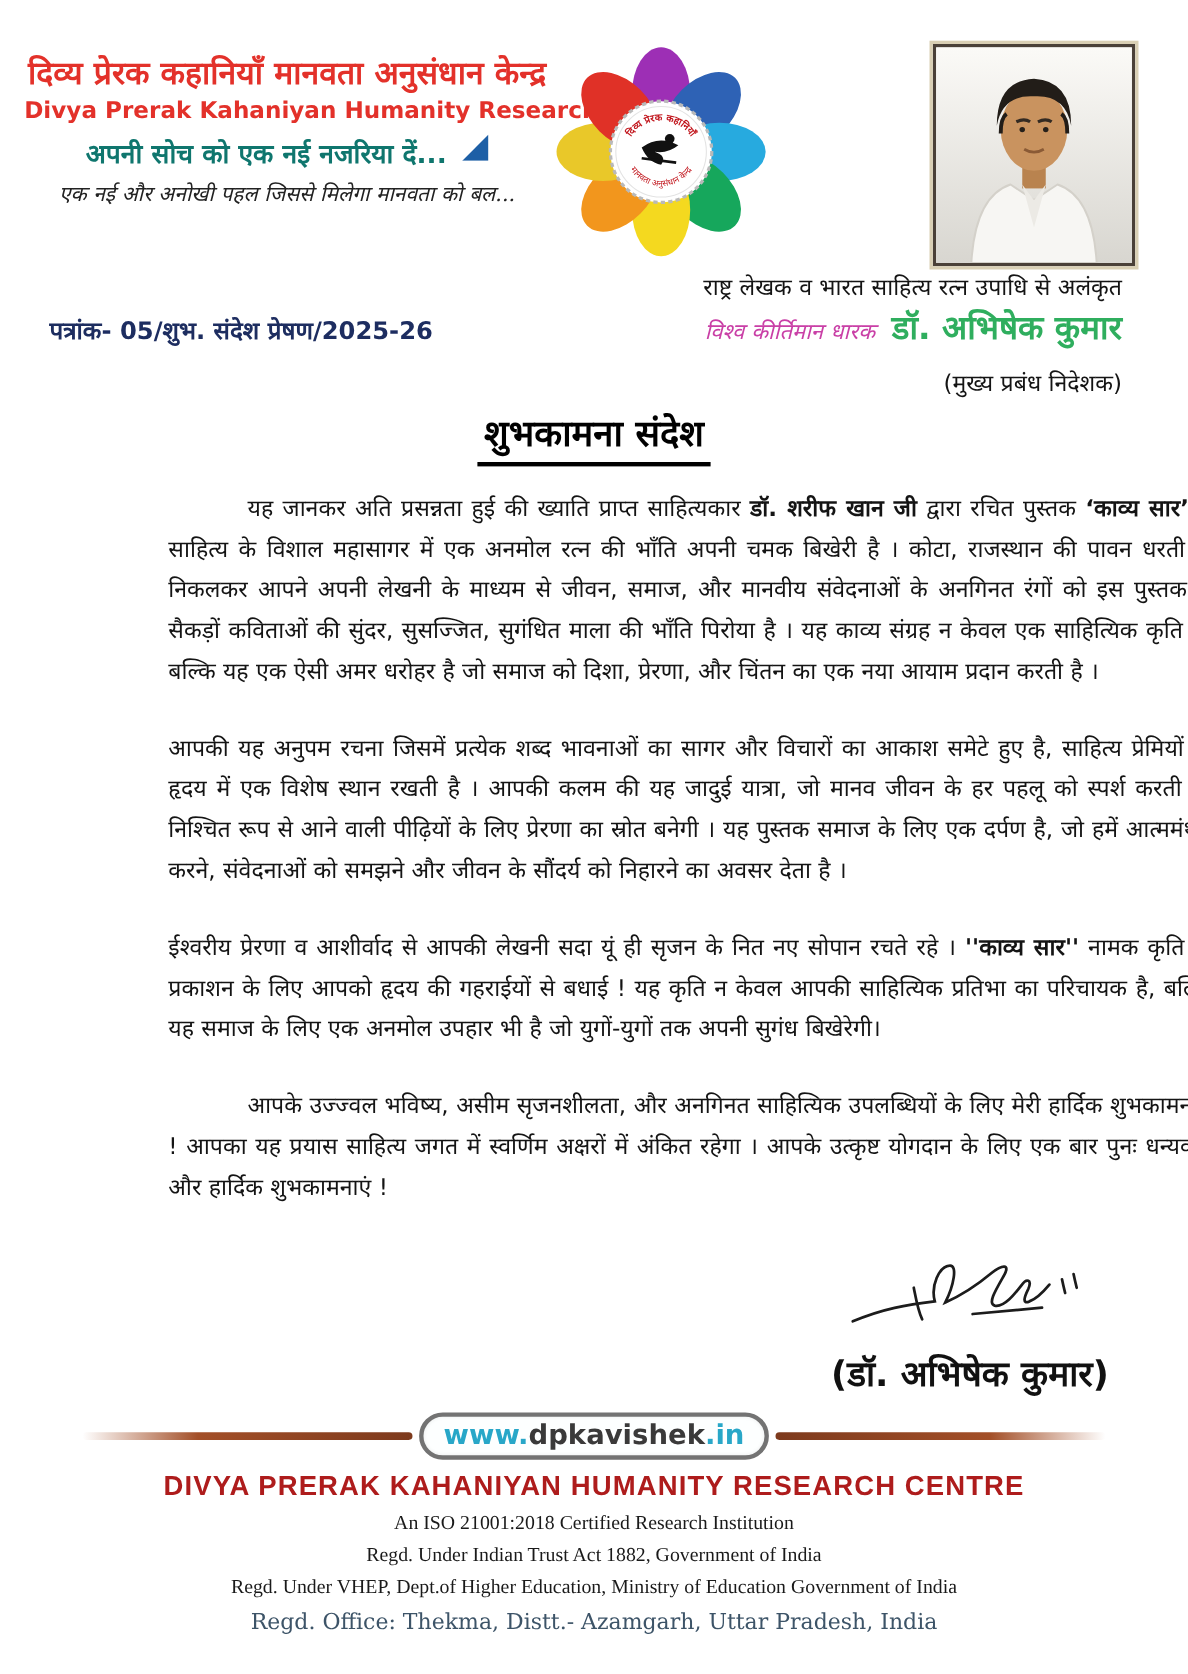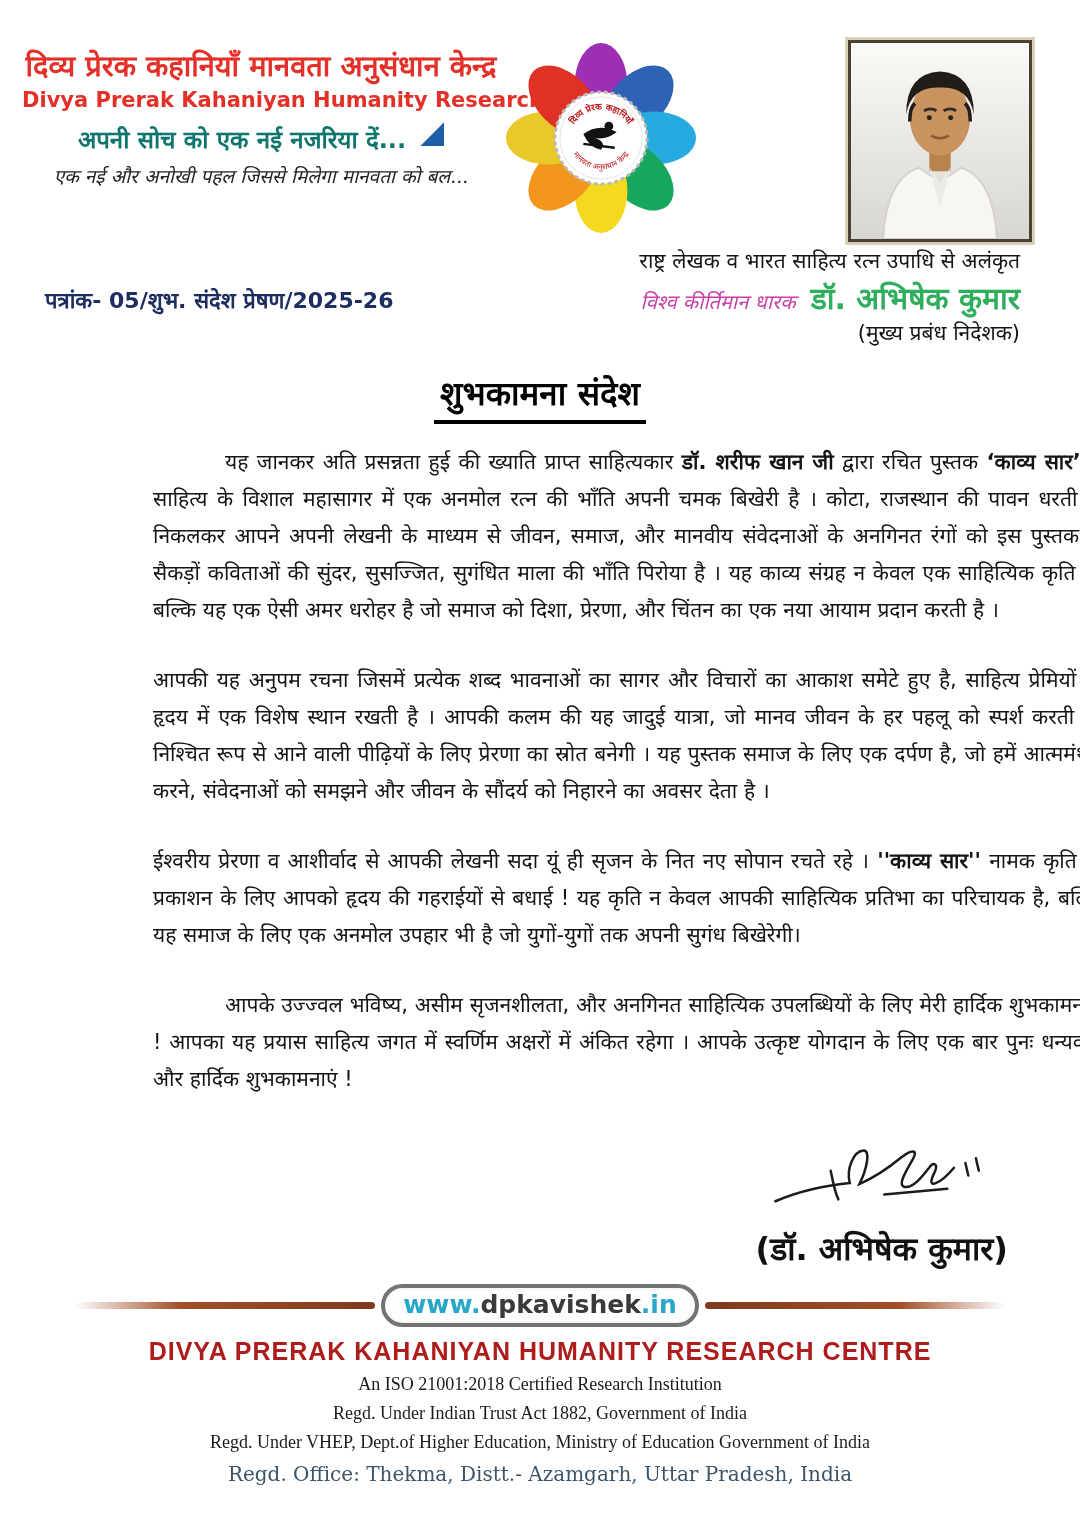--- a/index.html
+++ b/index.html
@@ -24,21 +24,21 @@
   .photo-frame { position:absolute; left:848px; top:40px; width:178px; height:196px;
                  border:3px solid #4a4038; outline:3px solid #d9cfb4; background:#eee; }
   .photo-frame svg { display:block; width:100%; height:100%; }
 
   
   .officer-block { position:absolute; right:60px; top:248px; width:520px; text-align:right; line-height:1.3; }
   .officer-honor { font-size:21px; color:#141414; }
   .officer-nameline { margin-top:4px; }
   .officer-prefix { font-size:20px; font-style:italic; color:#c93fa6; margin-right:10px;text-align:right; }
   .officer-name { font-size:30px; font-weight:bold; color:#2fae5e; }
-  .officer-desig { font-size:21px; color:#141414; margin-top:2px; }
+  .officer-desig { font-size:21px; color:#141414; margin-top:17px; }
 
   .meta-block { position:absolute; left:45px; top:284px; color:#1d2d60; font-weight:bold; font-size:22px; }
   .meta-line { margin-bottom:17px; }
 
   
   .letter-title-row { position:absolute; left:0; top:370px; width:100%; text-align:center; }
   .letter-title { display:inline-block; font-size:33px; font-weight:bold; color:#000;
                   border-bottom:4px solid #000; padding:0 6px 5px 6px; }
 
   .letter-body { position:absolute; left:105px; top:444px; width:948px;margin-left:48px; }

